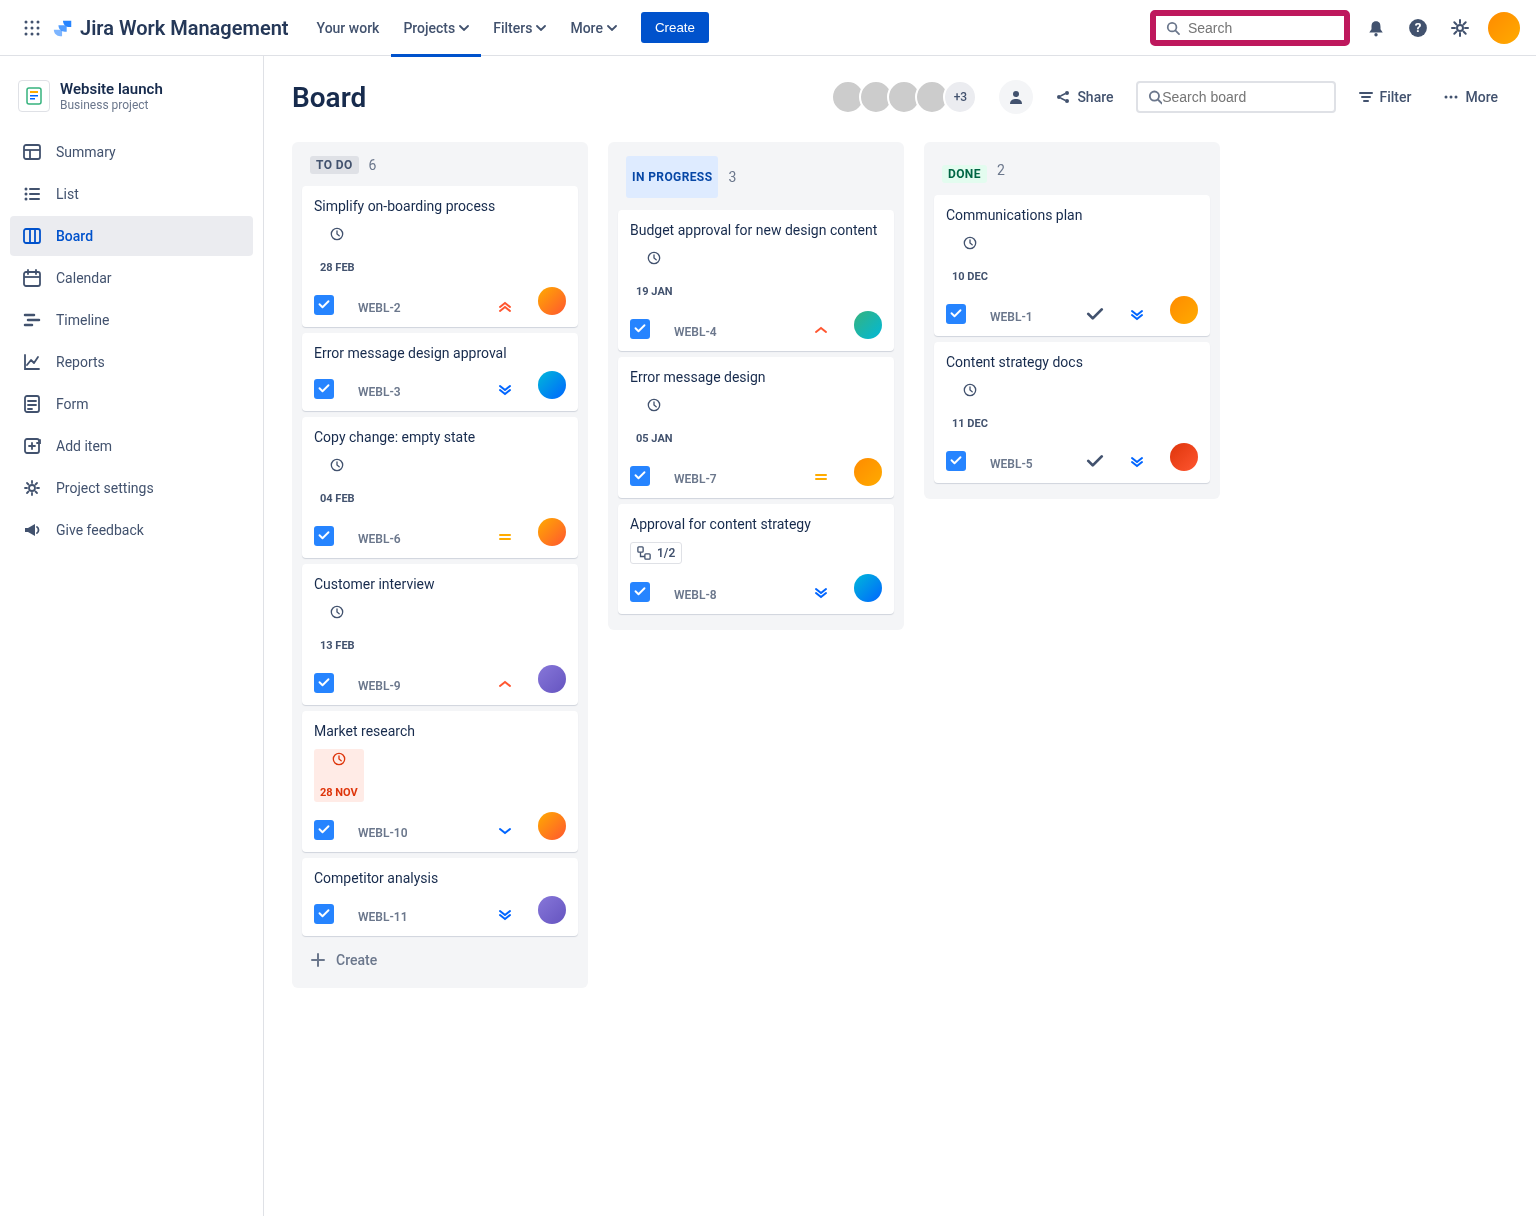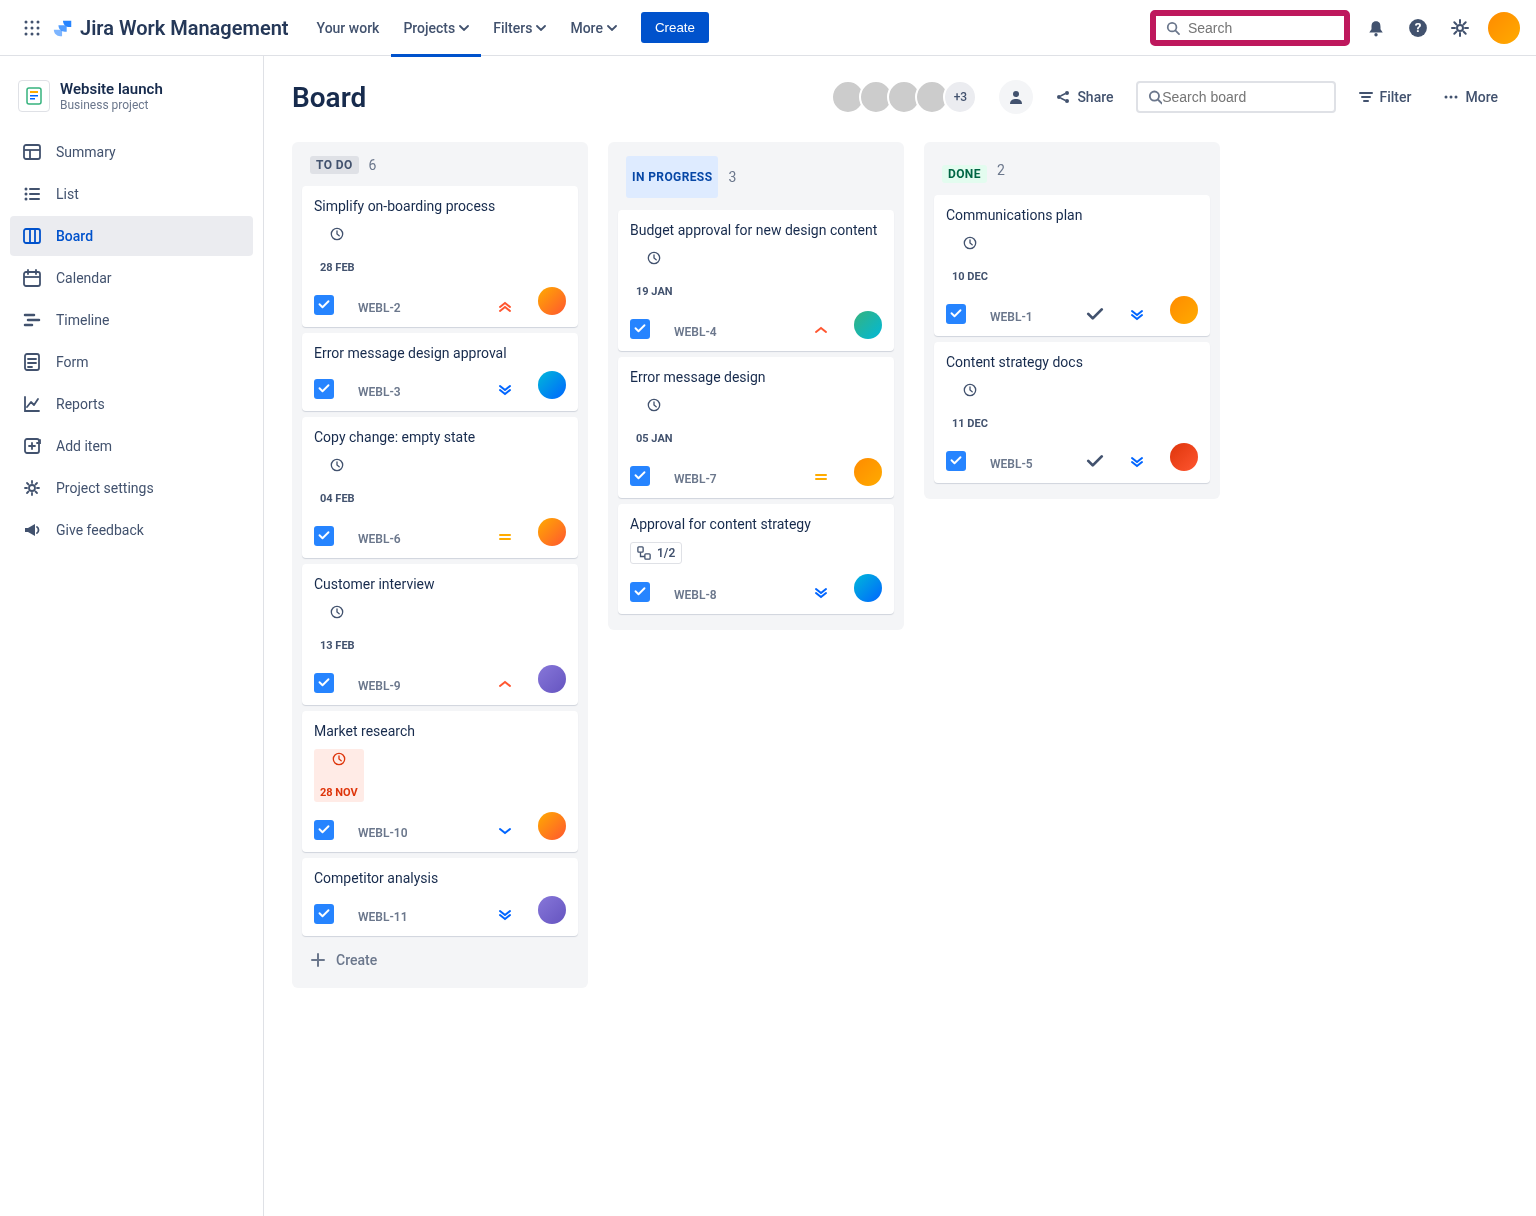--- a/index.html
+++ b/index.html
@@ -291,36 +291,36 @@
               <line x1="3" y1="5" x2="12" y2="5" stroke="currentColor" stroke-width="2.5" stroke-linecap="round"></line>
               <line x1="6" y1="10" x2="17" y2="10" stroke="currentColor" stroke-width="2.5" stroke-linecap="round"></line>
               <line x1="3" y1="15" x2="10" y2="15" stroke="currentColor" stroke-width="2.5" stroke-linecap="round"></line>
             </svg>
           </span>
           <span>Timeline</span>
         </div>
         <div class="side-item">
           <span class="side-ico">
             <svg width="20" height="20" viewBox="0 0 20 20">
+              <path d="M3 3 L3 17 L17 17" fill="none" stroke="currentColor" stroke-width="1.8" stroke-linecap="round"></path>
+              <path d="M5 13 L9 8 L12 11 L16 5" fill="none" stroke="currentColor" stroke-width="1.8" stroke-linecap="round" stroke-linejoin="round"></path>
+            </svg>
+          </span>
+          <span>Reports</span>
+        </div>
+        <div class="side-item">
+          <span class="side-ico">
+            <svg width="20" height="20" viewBox="0 0 20 20">
               <rect x="3" y="2" width="14" height="16" rx="2" fill="none" stroke="currentColor" stroke-width="1.8"></rect>
               <line x1="6" y1="7" x2="14" y2="7" stroke="currentColor" stroke-width="1.8" stroke-linecap="round"></line>
               <line x1="6" y1="11" x2="14" y2="11" stroke="currentColor" stroke-width="1.8" stroke-linecap="round"></line>
               <line x1="6" y1="15" x2="10" y2="15" stroke="currentColor" stroke-width="1.8" stroke-linecap="round"></line>
             </svg>
           </span>
           <span>Form</span>
-        </div>
-        <div class="side-item">
-          <span class="side-ico">
-            <svg width="20" height="20" viewBox="0 0 20 20">
-              <path d="M3 3 L3 17 L17 17" fill="none" stroke="currentColor" stroke-width="1.8" stroke-linecap="round"></path>
-              <path d="M5 13 L9 8 L12 11 L16 5" fill="none" stroke="currentColor" stroke-width="1.8" stroke-linecap="round" stroke-linejoin="round"></path>
-            </svg>
-          </span>
-          <span>Reports</span>
         </div>
         <div class="side-item">
           <span class="side-ico">
             <svg width="20" height="20" viewBox="0 0 20 20">
               <rect x="3" y="3" width="14" height="14" rx="2" fill="none" stroke="currentColor" stroke-width="1.8"></rect>
               <path d="M15 7 L18 7 L18 4" fill="none" stroke="currentColor" stroke-width="1.8" stroke-linecap="round"></path>
               <line x1="10" y1="7" x2="10" y2="13" stroke="currentColor" stroke-width="1.8" stroke-linecap="round"></line>
               <line x1="7" y1="10" x2="13" y2="10" stroke="currentColor" stroke-width="1.8" stroke-linecap="round"></line>
             </svg>
           </span>

